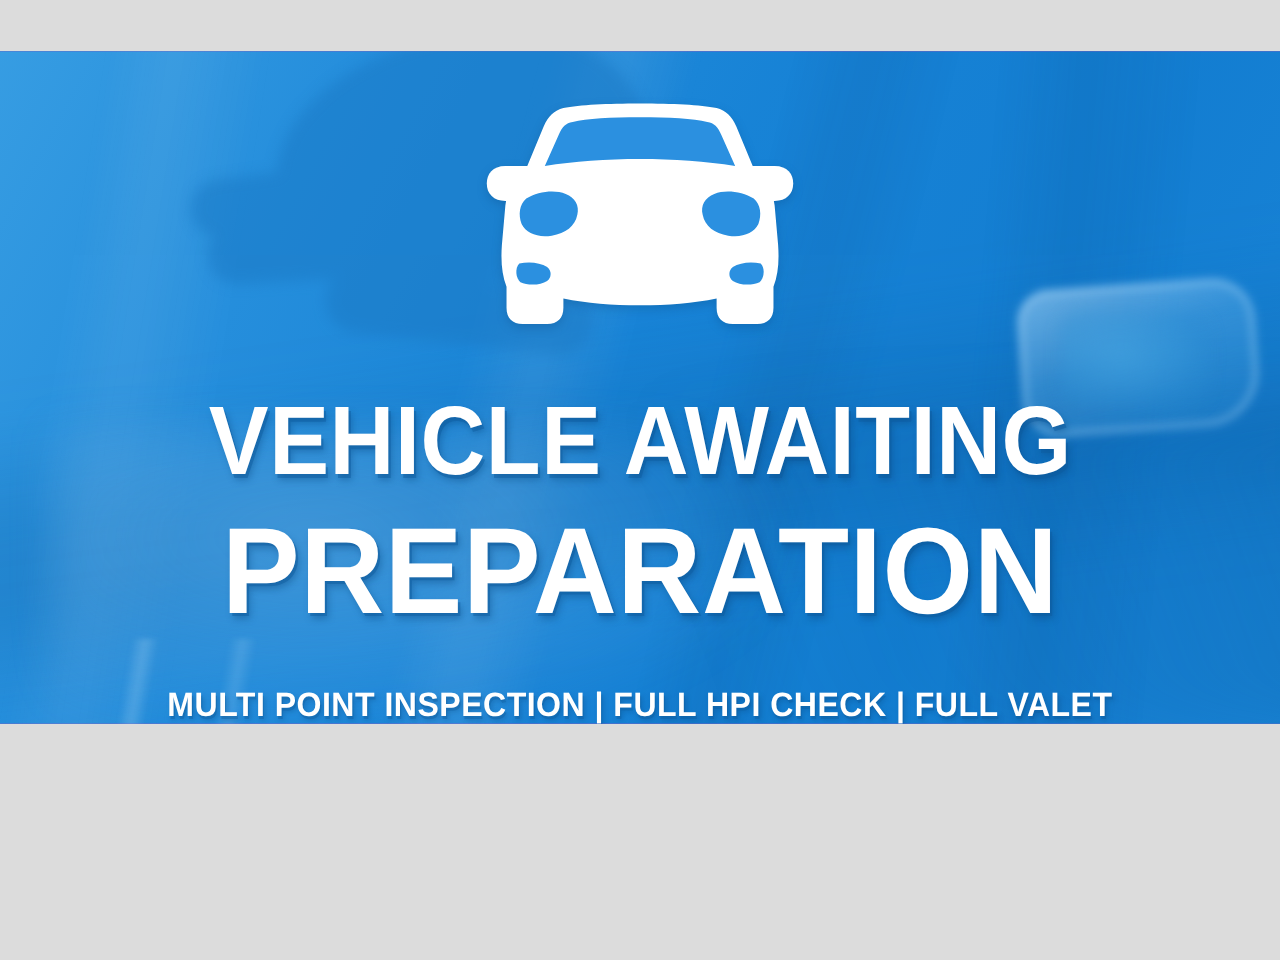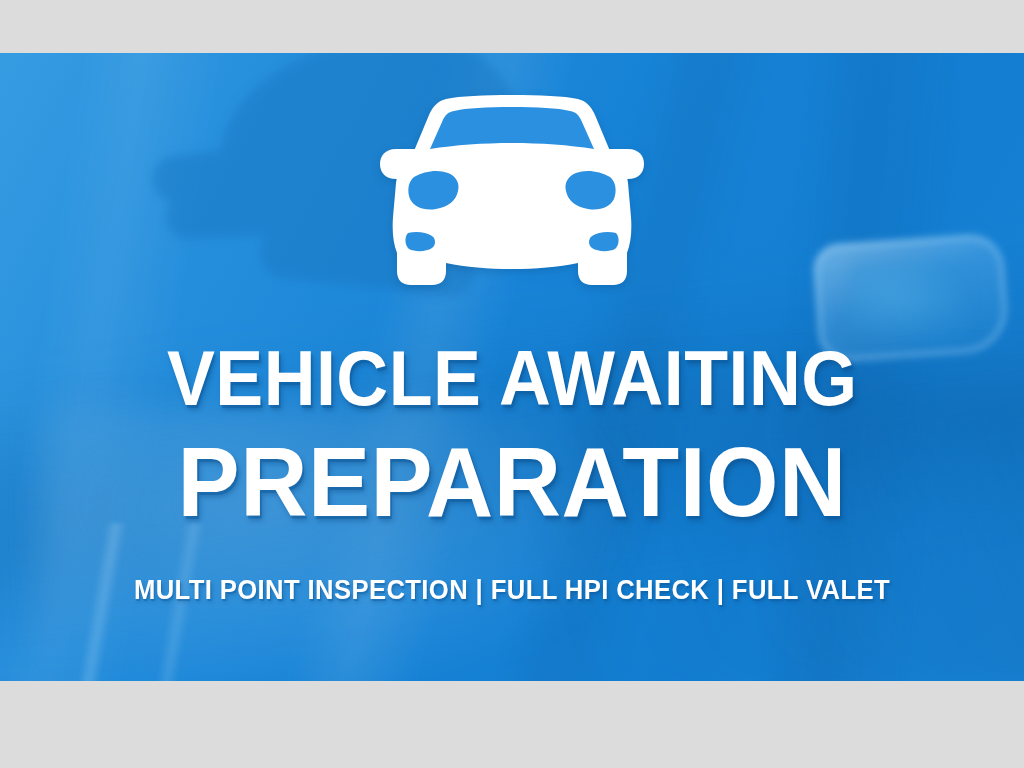--- a/index.html
+++ b/index.html
@@ -23,24 +23,23 @@
     background: #dcdcdc;
     overflow: hidden;
   }
 
   
   .banner {
     position: absolute;
     left: 0;
     top: 41px;
     width: 1024px;
-    height: 628px;
+    height: 538px;
     overflow: hidden;
     background: #a21caf;
-    margin-top: 12px;
   }
 
   
   .bg-base {
     position: absolute;
     inset: 0;
     background:
       linear-gradient(118deg,
         rgba(56,158,227,0.95) 0%,
         rgba(42,146,222,0.75) 22%,

